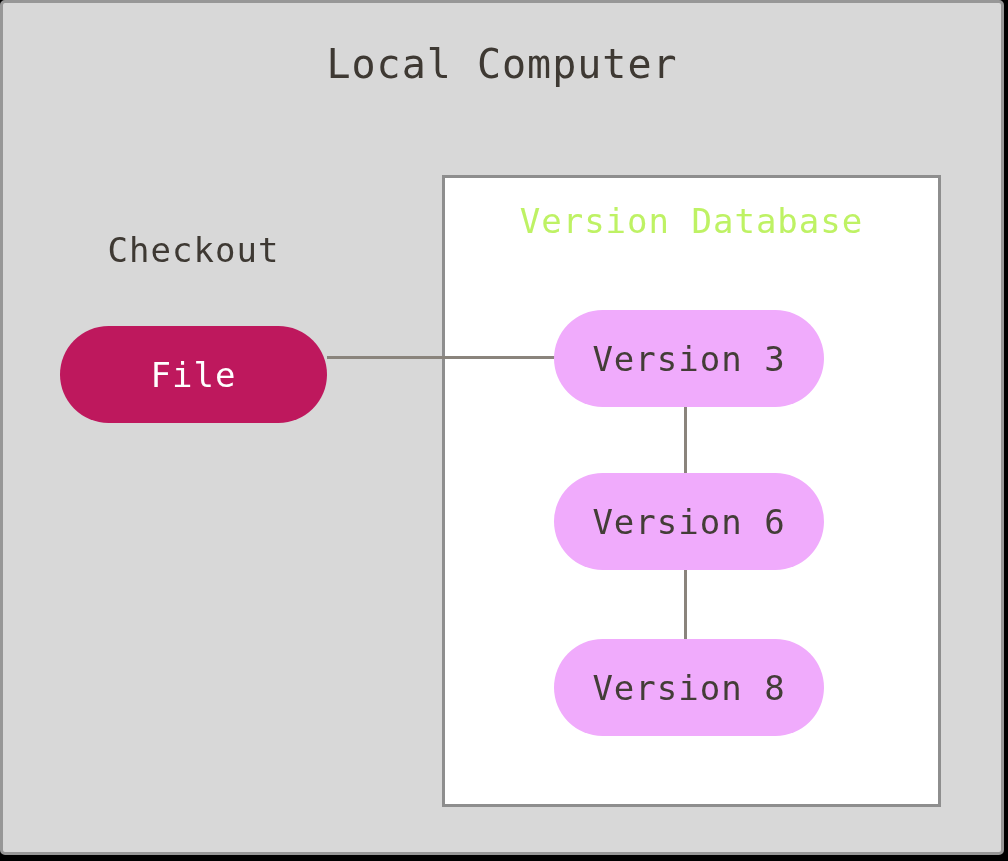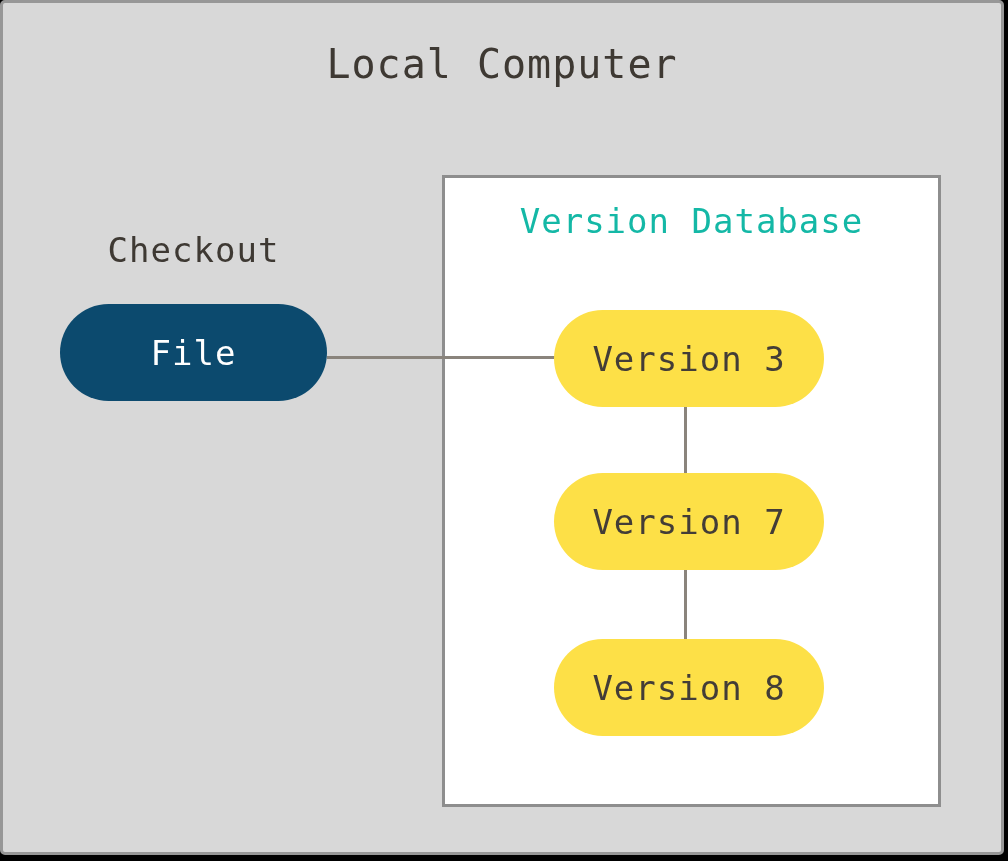--- a/index.html
+++ b/index.html
@@ -56,45 +56,45 @@
     border: 3px solid #8e8e8e;
     z-index: 1;
   }
   .vdb-title {
     position: absolute;
     left: 442px; top: 201px;
     width: 499px;
     text-align: center;
     font-size: 34px;
     letter-spacing: 1px;
-    color: #14b8a6;
+    color: #bef264;
     z-index: 2;
   }
   
   .pill {
     position: absolute;
     height: 97px;
     border-radius: 48.5px;
     display: flex;
     align-items: center;
     justify-content: center;
     font-size: 34px;
     letter-spacing: 1px;
     z-index: 3;
   }
   .file-pill {
-    left: 60px; top: 304px;
+    left: 60px; top: 326px;
     width: 267px;
-    background: #0c4a6e;
+    background: #be185d;
     color: #ffffff;
   }
   .version-pill {
     left: 554px;
     width: 270px;
-    background: #fde047;
+    background: #f0abfc;
     color: #433d37;
   }
   .v3 { top: 310px; }
   .v2 { top: 473px; }
   .v1 { top: 639px; }
   
   .connector {
     position: absolute;
     background: #8a847c;
     z-index: 2;
@@ -133,20 +133,20 @@
 
   <div class="pill file-pill">
     <span>File</span>
   </div>
 
   <div class="pill version-pill v3">
     <span>Version 3</span>
   </div>
 
   <div class="pill version-pill v2">
-    <span>Version 7</span>
+    <span>Version 6</span>
   </div>
 
   <div class="pill version-pill v1">
     <span>Version 8</span>
   </div>
 
 </div>
 
 </body></html>

